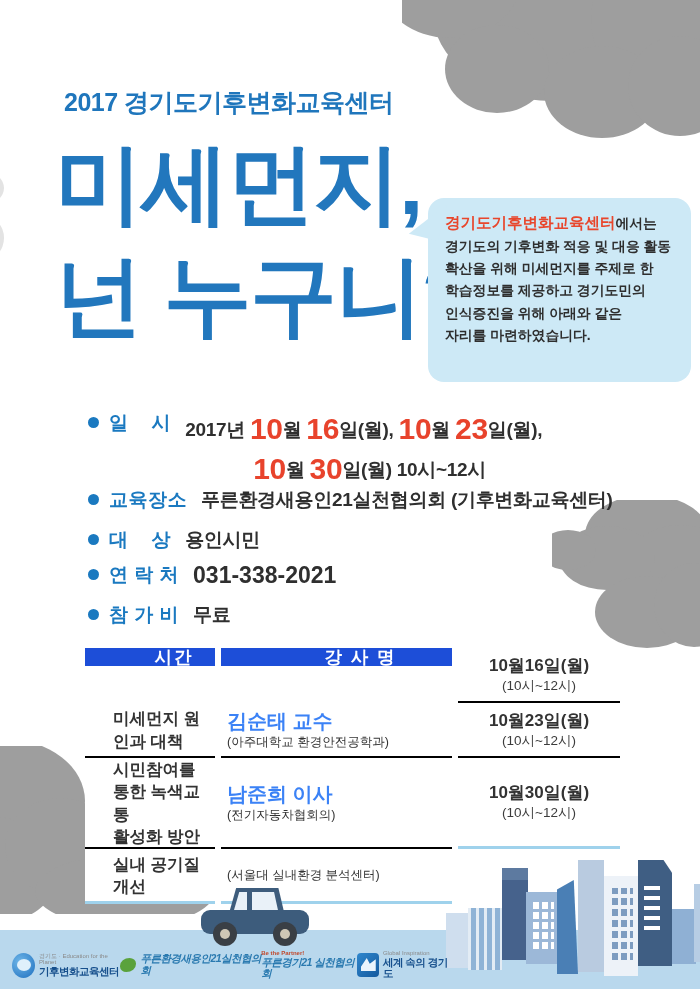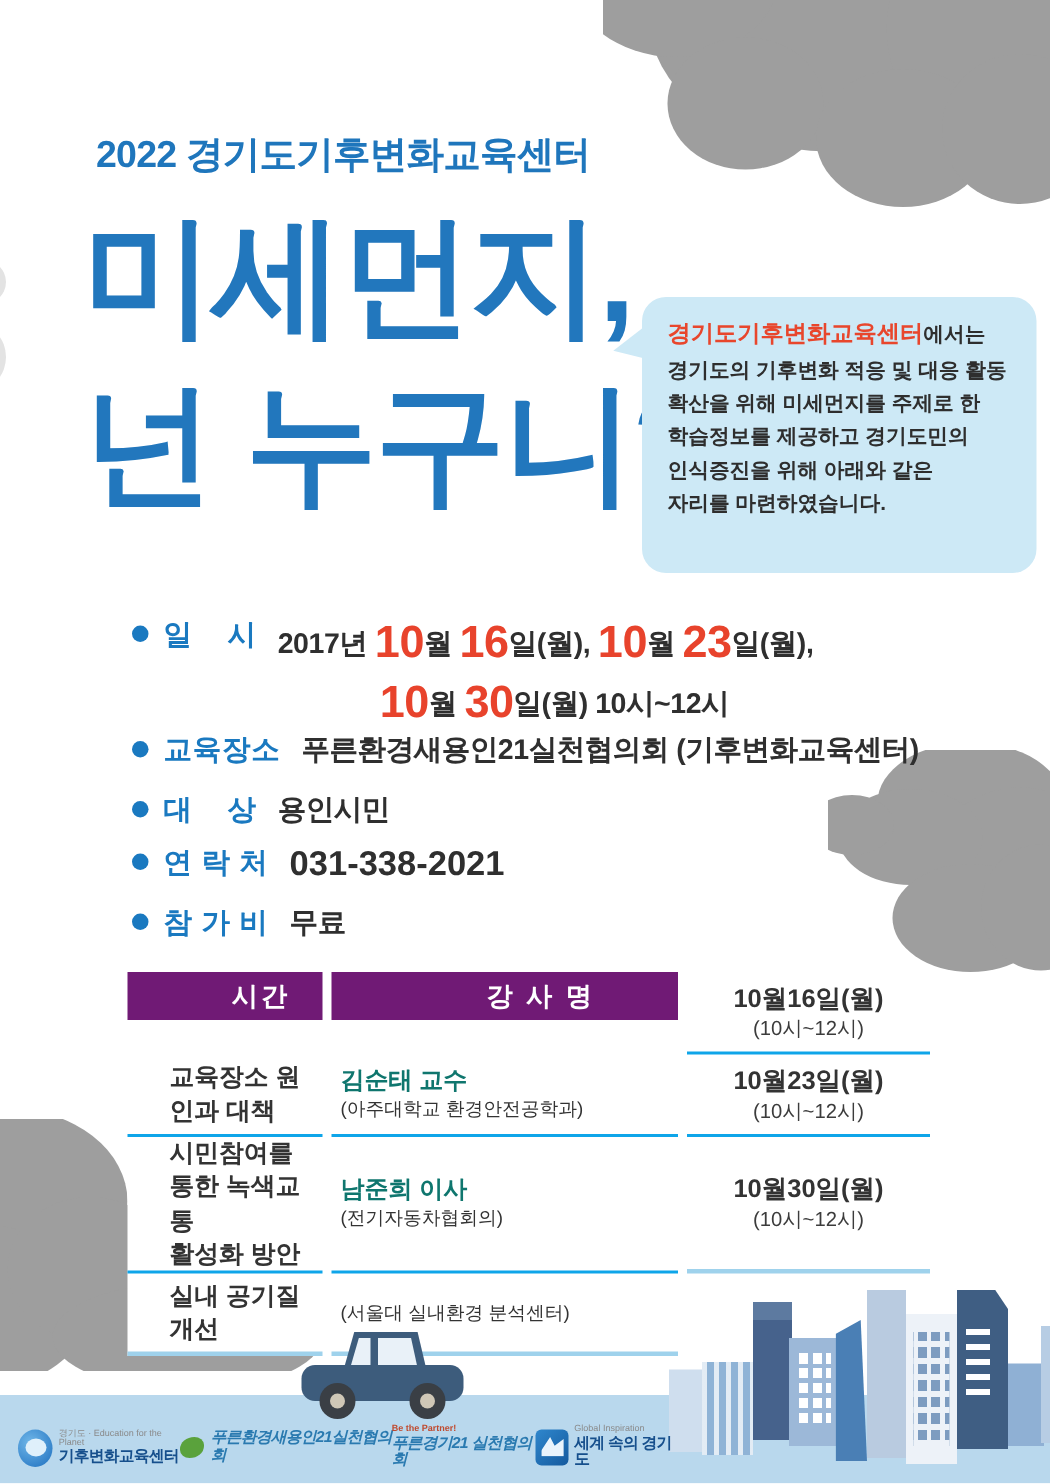--- a/index.html
+++ b/index.html
@@ -27,30 +27,30 @@
   .dlabel{color:#1a79c0;font-weight:800;font-size:19px;margin-left:10px;white-space:pre;letter-spacing:0.5px;}
   .dvalue{color:#2f2f2f;font-weight:700;font-size:19px;margin-left:14px;letter-spacing:-0.3px;}
   .rednum{color:#e8432c;font-weight:800;font-size:30px;line-height:1;vertical-align:-3px;}
   .datewrap{margin-left:14px;}
   .dateline{color:#2f2f2f;font-weight:700;font-size:19px;letter-spacing:-0.3px;line-height:40px;}
   .dateline2{margin-left:68px;}
   .phone{font-size:23px;letter-spacing:0;}
   
   .tbl{position:absolute;left:85px;top:648px;width:535px;background:#ffffff;
        display:grid;grid-template-columns:130px 231px 162px;column-gap:6px;}
-  .th{background:#701a75;color:#fff;font-weight:800;font-size:17.5px;height:32px;display:flex;align-items:center;justify-content:center;letter-spacing:2px;padding-left:48px;}
-  .td{border-bottom:2px solid #0ea5e9;min-height:55px;display:flex;flex-direction:column;justify-content:center;box-sizing:border-box;}
+  .th{background:#1d4ed8;color:#fff;font-weight:800;font-size:17.5px;height:18px;display:flex;align-items:center;justify-content:center;letter-spacing:2px;padding-left:48px;}
+  .td{border-bottom:2px solid #000000;min-height:55px;display:flex;flex-direction:column;justify-content:center;box-sizing:border-box;}
   .td.last{border-bottom:3px solid #9fd2ec;}
   .td.time{align-items:center;text-align:center;}
   .td.cont{padding-left:28px;}
   .td.lect{padding-left:6px;}
   .t-main{font-size:17px;font-weight:700;color:#333;line-height:1.3;}
   .t-sub{font-size:13.5px;font-weight:500;color:#3c3c3c;line-height:1.3;}
   .t-cont{font-size:16.5px;font-weight:600;color:#333;line-height:1.35;}
-  .t-lect{font-size:16px;font-weight:700;color:#0f766e;line-height:1.3;}
+  .t-lect{font-size:20px;font-weight:700;color:#3b82f6;line-height:1.3;}
   .t-affil{font-size:12.5px;font-weight:500;color:#333;line-height:1.35;}
   
   .band{position:absolute;left:0;top:930px;width:700px;height:59px;background:#b9d8ed;}
   .city{position:absolute;left:430px;top:853px;width:272px;height:125px;}
   .bld{position:absolute;bottom:0;}
   .cap{position:absolute;left:0;top:0;width:100%;height:10px;}
   .winsq{position:absolute;background:#fff;}
   .car{position:absolute;left:201px;top:884px;width:108px;height:62px;}
   .car .cabin{position:absolute;left:18px;top:4px;width:66px;height:28px;background:#3d5c7c;
         clip-path:polygon(14% 100%,26% 0,90% 0,100% 100%);}
@@ -110,21 +110,21 @@
 
   <svg class="cloud" style="left:-40px;top:746px;" width="300" height="168" viewBox="0 0 300 168">
     <g fill="#9e9e9e">
       <ellipse cx="45" cy="55" rx="80" ry="62"></ellipse>
       <ellipse cx="25" cy="125" rx="75" ry="55"></ellipse>
       <ellipse cx="100" cy="100" rx="55" ry="48"></ellipse>
       <ellipse cx="165" cy="145" rx="90" ry="36"></ellipse>
     </g>
   </svg>
 
-  <div class="hdr-title">2022 경기도기후변화교육센터</div>
+  <div class="hdr-title">2017 경기도기후변화교육센터</div>
 
   <div class="hero">
     <span class="l1">미세먼지,</span>
     <span class="l2">넌 누구니?</span>
   </div>
 
   <div class="bubble">
     <div class="tail"></div>
     <div class="txt"><span class="hl">경기도기후변화교육센터</span><span>에서는</span></div>
     <span class="bline">경기도의 기후변화 적응 및 대응 활동</span>
@@ -169,21 +169,21 @@
 
   <div class="tbl">
     <div class="th">시간</div>
     <div class="th">강 사 명</div>
 
     <div class="td time">
       <span class="t-main">10월16일(월)</span>
       <span class="t-sub">(10시~12시)</span>
     </div>
     <div class="td cont">
-      <span class="t-cont">교육장소 원인과 대책</span>
+      <span class="t-cont">미세먼지 원인과 대책</span>
     </div>
     <div class="td lect">
       <span class="t-lect">김순태 교수</span>
       <span class="t-affil">(아주대학교 환경안전공학과)</span>
     </div>
 
     <div class="td time">
       <span class="t-main">10월23일(월)</span>
       <span class="t-sub">(10시~12시)</span>
     </div>

